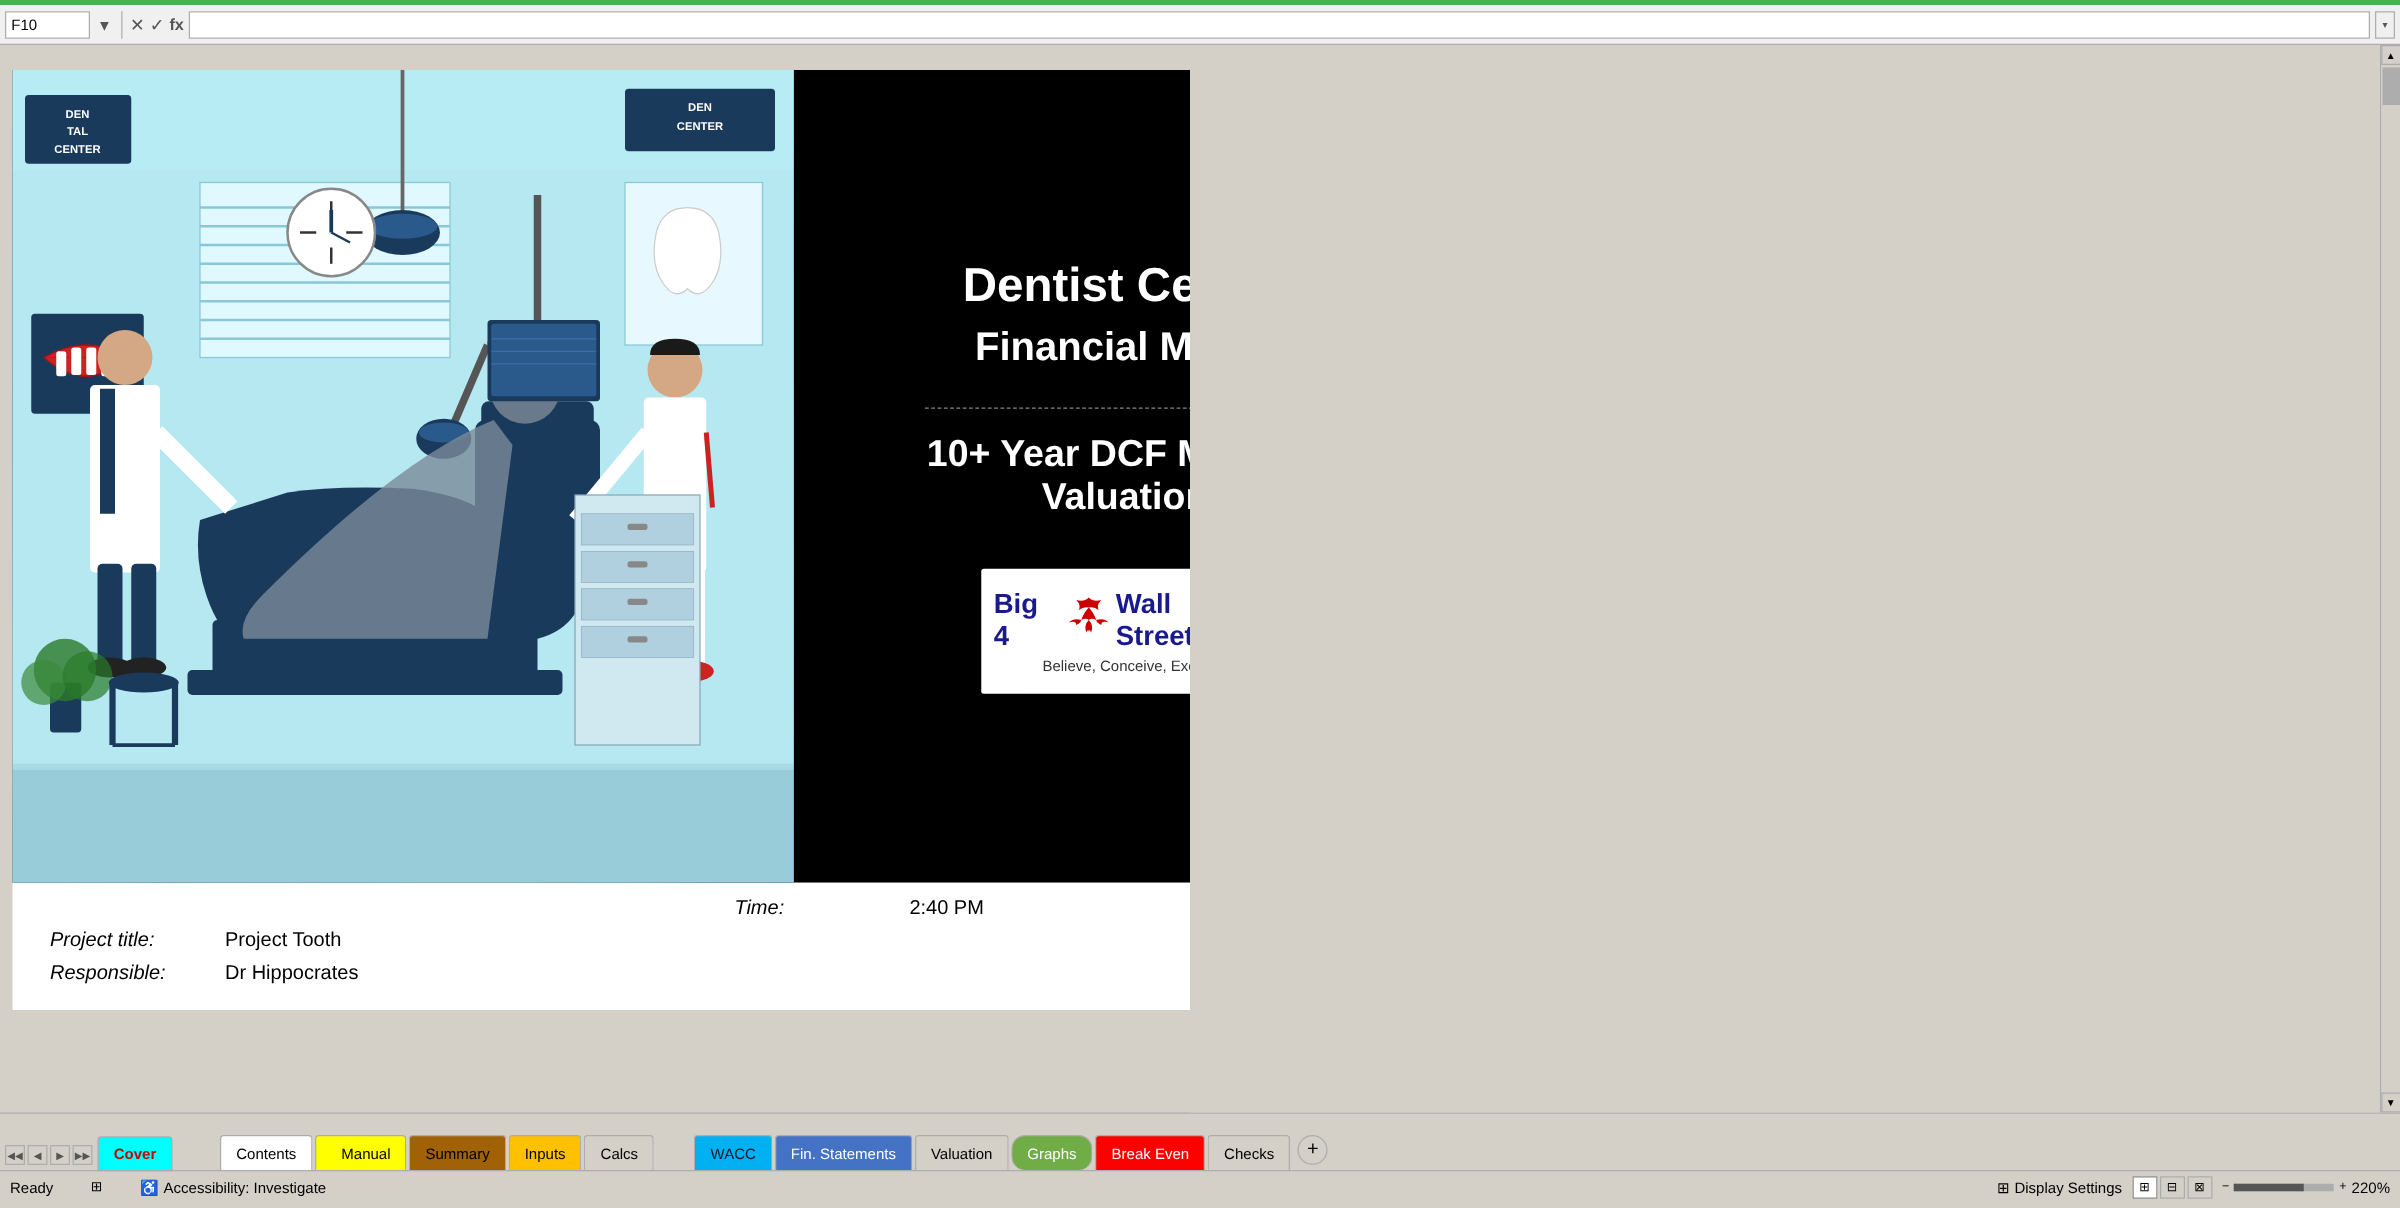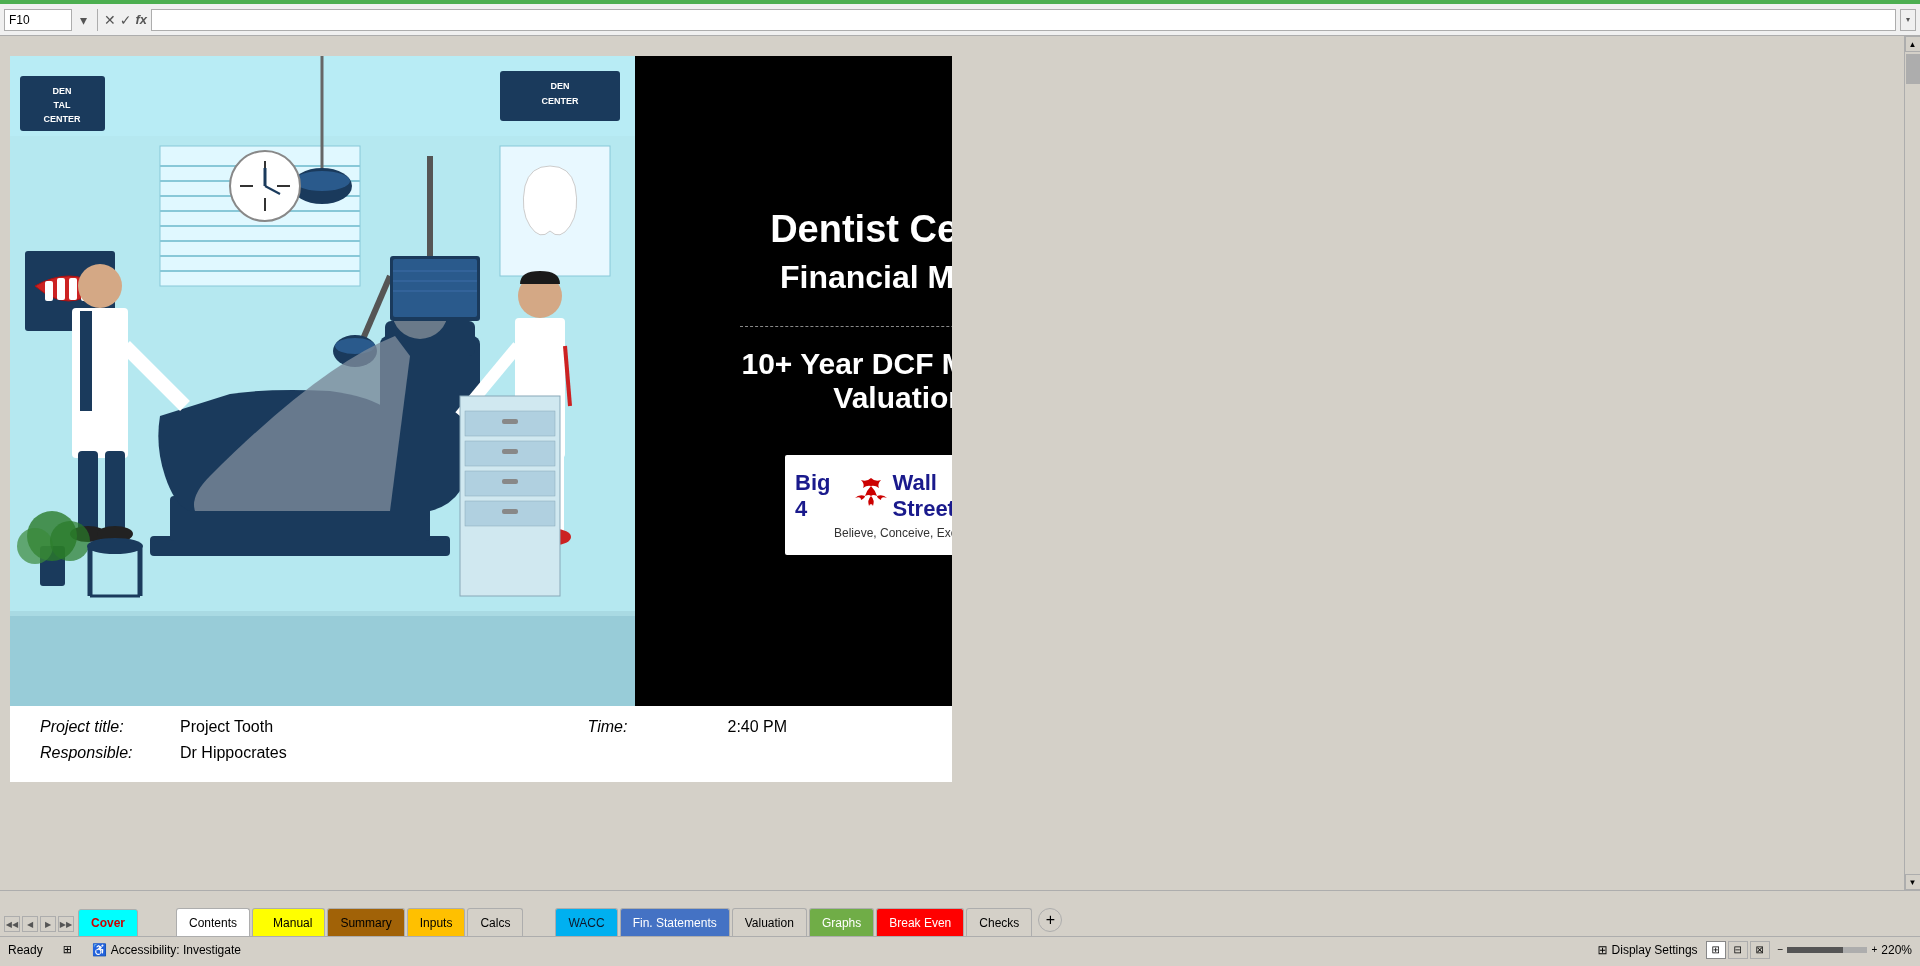--- a/index.html
+++ b/index.html
@@ -206,20 +206,21 @@
       background: white;
       width: 1155px;
       margin-left: 10px;
       padding: 12px 30px;
       display: flex;
       gap: 0;
     }
 
     .project-left {
       flex: 1;
+      margin-top: 26px;
     }
 
     .project-right {
       flex: 1;
     }
 
     .info-row {
       display: flex;
       align-items: baseline;
       margin-bottom: 8px;
@@ -292,21 +293,21 @@
       margin-bottom: -1px;
     }
 
     .sheet-tab.tab-cyan { background: #00ffff; color: #cc0000; font-weight: bold; border-color: #adadad; }
     .sheet-tab.tab-white-active { background: white; margin-left: 36px; }
     .sheet-tab.tab-yellow { background: #ffff00; padding-left: 20px; }
     .sheet-tab.tab-lime { background: #a16207; }
     .sheet-tab.tab-orange { background: #ffc000; }
     .sheet-tab.tab-teal { background: #00b0f0; color: #0f172a; margin-left: 30px; }
     .sheet-tab.tab-blue { background: #4472c4; color: white; }
-    .sheet-tab.tab-green { background: #70ad47; color: white; }
+    .sheet-tab.tab-green { background: #70ad47; color: white; border-radius: 11px; }
     .sheet-tab.tab-red { background: #ff0000; color: white; }
 
     .add-sheet-btn {
       width: 24px;
       height: 24px;
       border: 1px solid #adadad;
       background: #d4d0c8;
       display: flex;
       align-items: center;
       justify-content: center;
@@ -324,21 +325,21 @@
       border-top: 1px solid #adadad;
       display: flex;
       align-items: center;
       padding: 0 8px;
       font-size: 12px;
     }
 
     .status-left {
       display: flex;
       align-items: flex-start;
-      gap: 20px;
+      gap: 30px;
       flex: 1;
     }
 
     .status-ready {
       font-size: 12px;
       color: #000;
     }
 
     .accessibility-text {
       font-size: 12px;
@@ -425,21 +426,21 @@
 <div class="green-top-border"></div>
 
 <div class="formula-bar">
   <div class="cell-ref-box">F10</div>
   <div style="display:flex;align-items:center;gap:2px;padding:0 4px;">
     <span class="formula-icon">▾</span>
   </div>
   <div class="formula-divider"></div>
   <span class="formula-icon">✕</span>
   <span class="formula-icon">✓</span>
-  <span class="formula-icon" style="font-style:italic;font-weight:bold;color:#555;font-size:13px;">fx</span>
+  <span class="formula-icon" style="font-weight:bold;color:#555;font-size:13px;">fx</span>
   <input class="formula-input" type="text" value="" style="">
   <div class="formula-scroll">▾</div>
 </div>
 
 <div style="display:flex; height:calc(966px - 36px - 46px - 26px - 4px); position:relative;">
 
   <div class="sheet-content">
 
     <div class="cover-slide">
 

